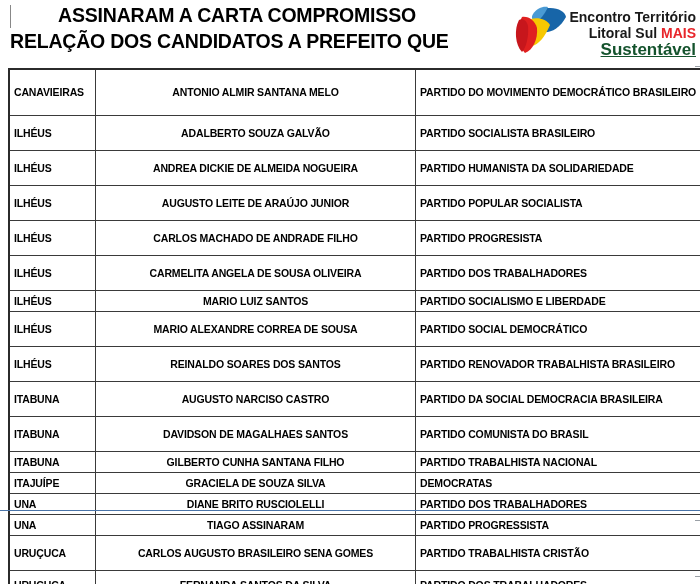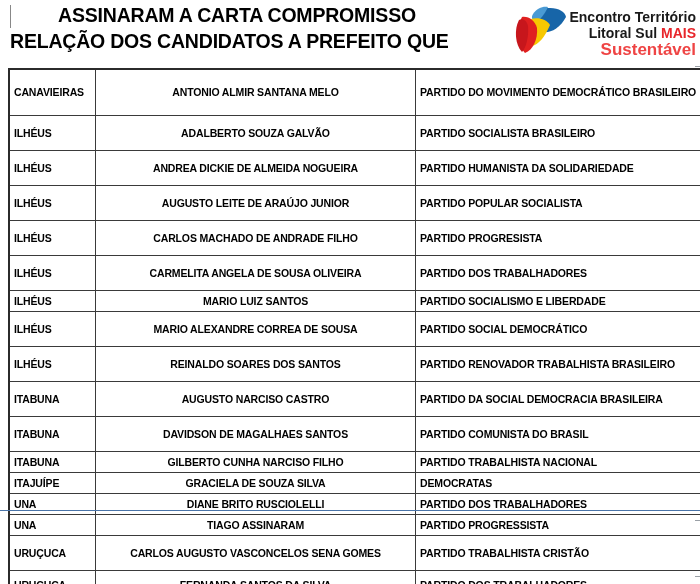--- a/index.html
+++ b/index.html
@@ -58,22 +58,22 @@
   }
   .logo-l1{
     font-size:14px;font-weight:bold;color:#1a1a1a;white-space:nowrap;
   }
   .logo-l2{
     font-size:14px;font-weight:bold;color:#1a1a1a;white-space:nowrap;
     text-align:right;
   }
   .logo-l2 .mais{ color:#e8262b; }
   .logo-l3{
-    font-size:17px;font-weight:bold;color:#ef4444;white-space:nowrap;
-    text-align:right;letter-spacing:0px;
+    font-size:17px;font-weight:bold;color:#14532d;white-space:nowrap;
+    text-align:right;letter-spacing:0px;text-decoration:underline;
   }
   
   .table-wrap{
     position:absolute;
     left:8px; top:68px;
     width:682px;
   }
   table.main{
     border-collapse:collapse;
     width:682px;
@@ -192,41 +192,41 @@
           <td class="c-name"> AUGUSTO NARCISO CASTRO</td>
           <td class="c-party">PARTIDO DA SOCIAL DEMOCRACIA BRASILEIRA</td>
         </tr>
         <tr style="height: 35px;">
           <td class="c-city">ITABUNA</td>
           <td class="c-name">DAVIDSON DE MAGALHAES SANTOS</td>
           <td class="c-party">PARTIDO COMUNISTA DO BRASIL</td>
         </tr>
         <tr style="height: 21px;">
           <td class="c-city">ITABUNA</td>
-          <td class="c-name">GILBERTO CUNHA NARCISO FILHO</td>
+          <td class="c-name">GILBERTO CUNHA SANTANA FILHO</td>
           <td class="c-party">PARTIDO TRABALHISTA NACIONAL</td>
         </tr>
         <tr style="height: 21px;">
           <td class="c-city">ITAJUÍPE</td>
           <td class="c-name">GRACIELA DE SOUZA SILVA</td>
           <td class="c-party">DEMOCRATAS</td>
         </tr>
         <tr style="height: 21px;">
           <td class="c-city">UNA</td>
           <td class="c-name">DIANE BRITO RUSCIOLELLI</td>
           <td class="c-party">PARTIDO DOS TRABALHADORES</td>
         </tr>
         <tr style="height: 21px;">
           <td class="c-city">UNA</td>
           <td class="c-name">TIAGO ASSINARAM</td>
           <td class="c-party">PARTIDO PROGRESSISTA</td>
         </tr>
         <tr style="height: 35px;">
           <td class="c-city">URUÇUCA</td>
-          <td class="c-name">CARLOS AUGUSTO VASCONCELOS SENA GOMES</td>
+          <td class="c-name">CARLOS AUGUSTO BRASILEIRO SENA GOMES</td>
           <td class="c-party">PARTIDO TRABALHISTA CRISTÃO</td>
         </tr>
         <tr style="height: 30px;">
           <td class="c-city">URUÇUCA</td>
           <td class="c-name">FERNANDA SANTOS DA SILVA</td>
           <td class="c-party">PARTIDO DOS TRABALHADORES</td>
         </tr>
       </tbody>
   </table>
 </div>

